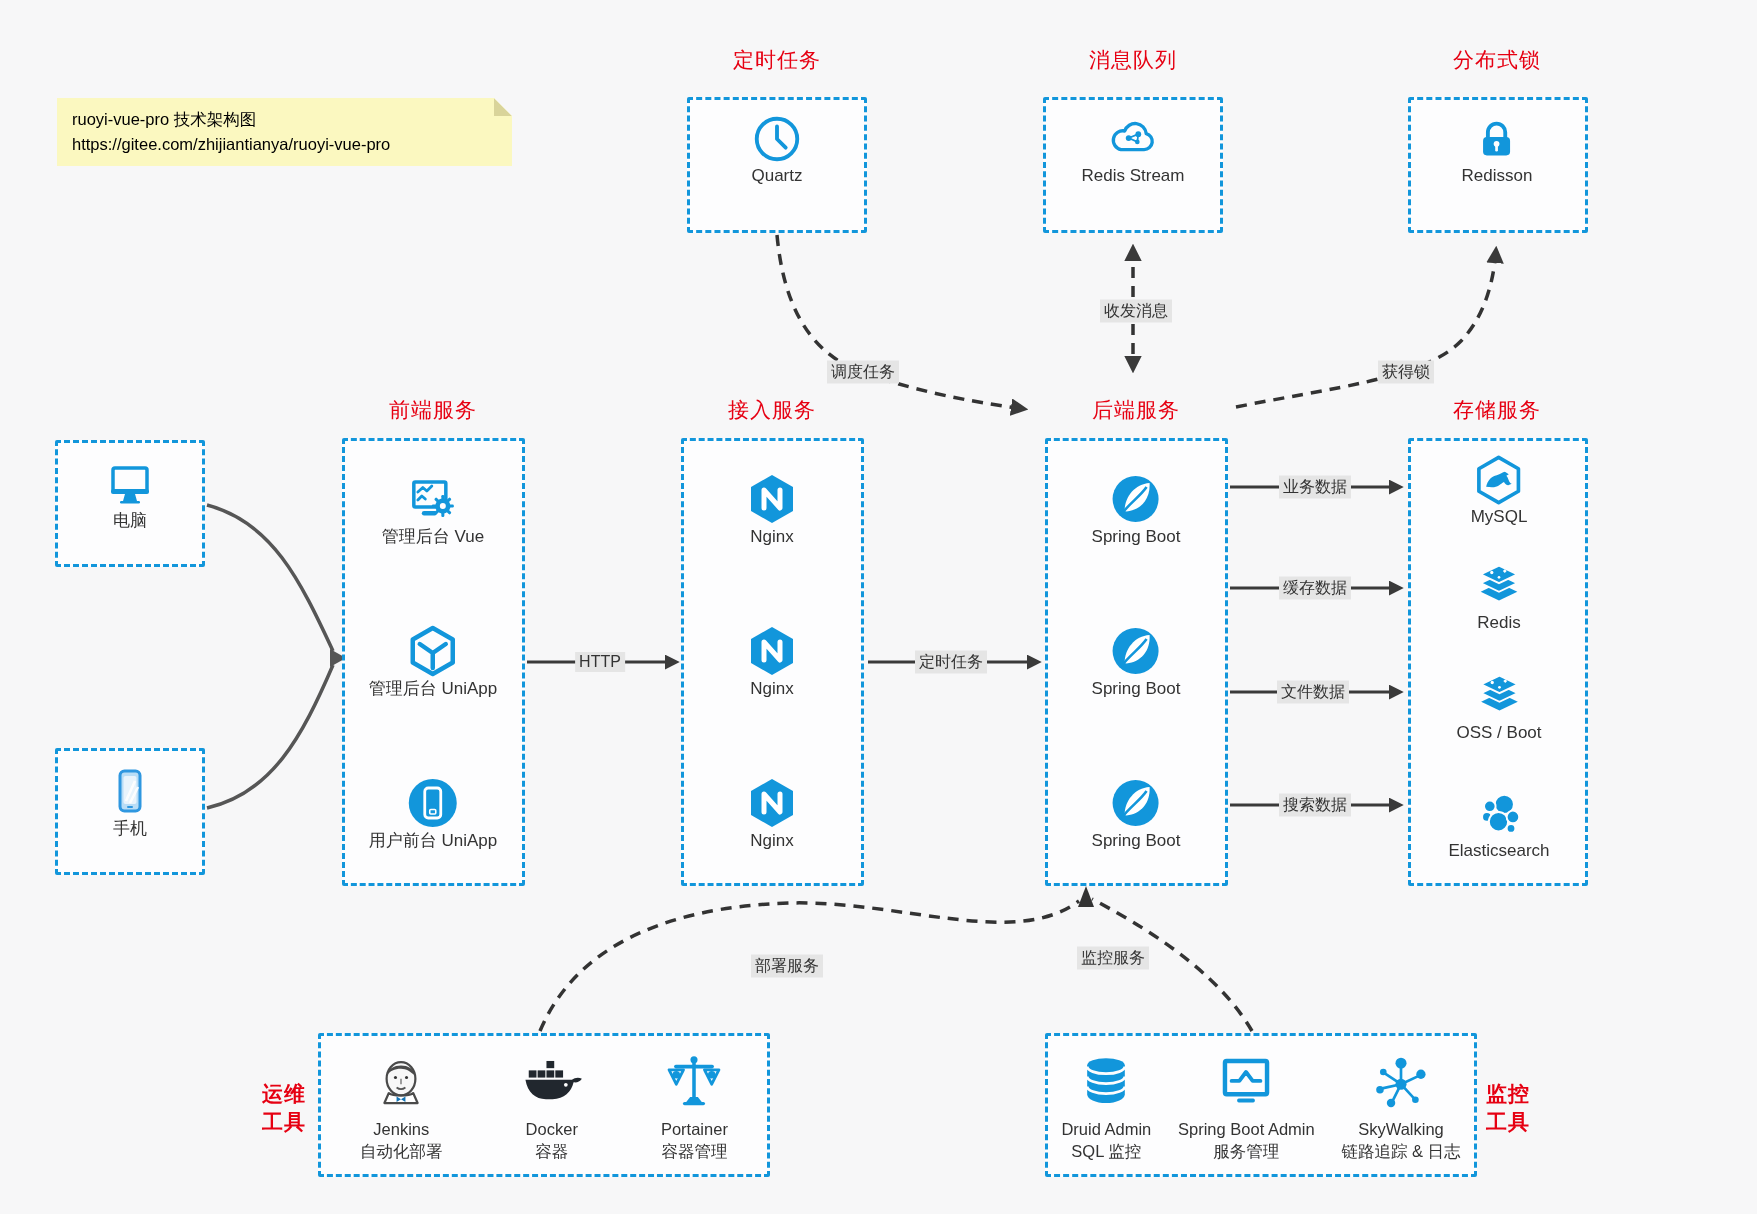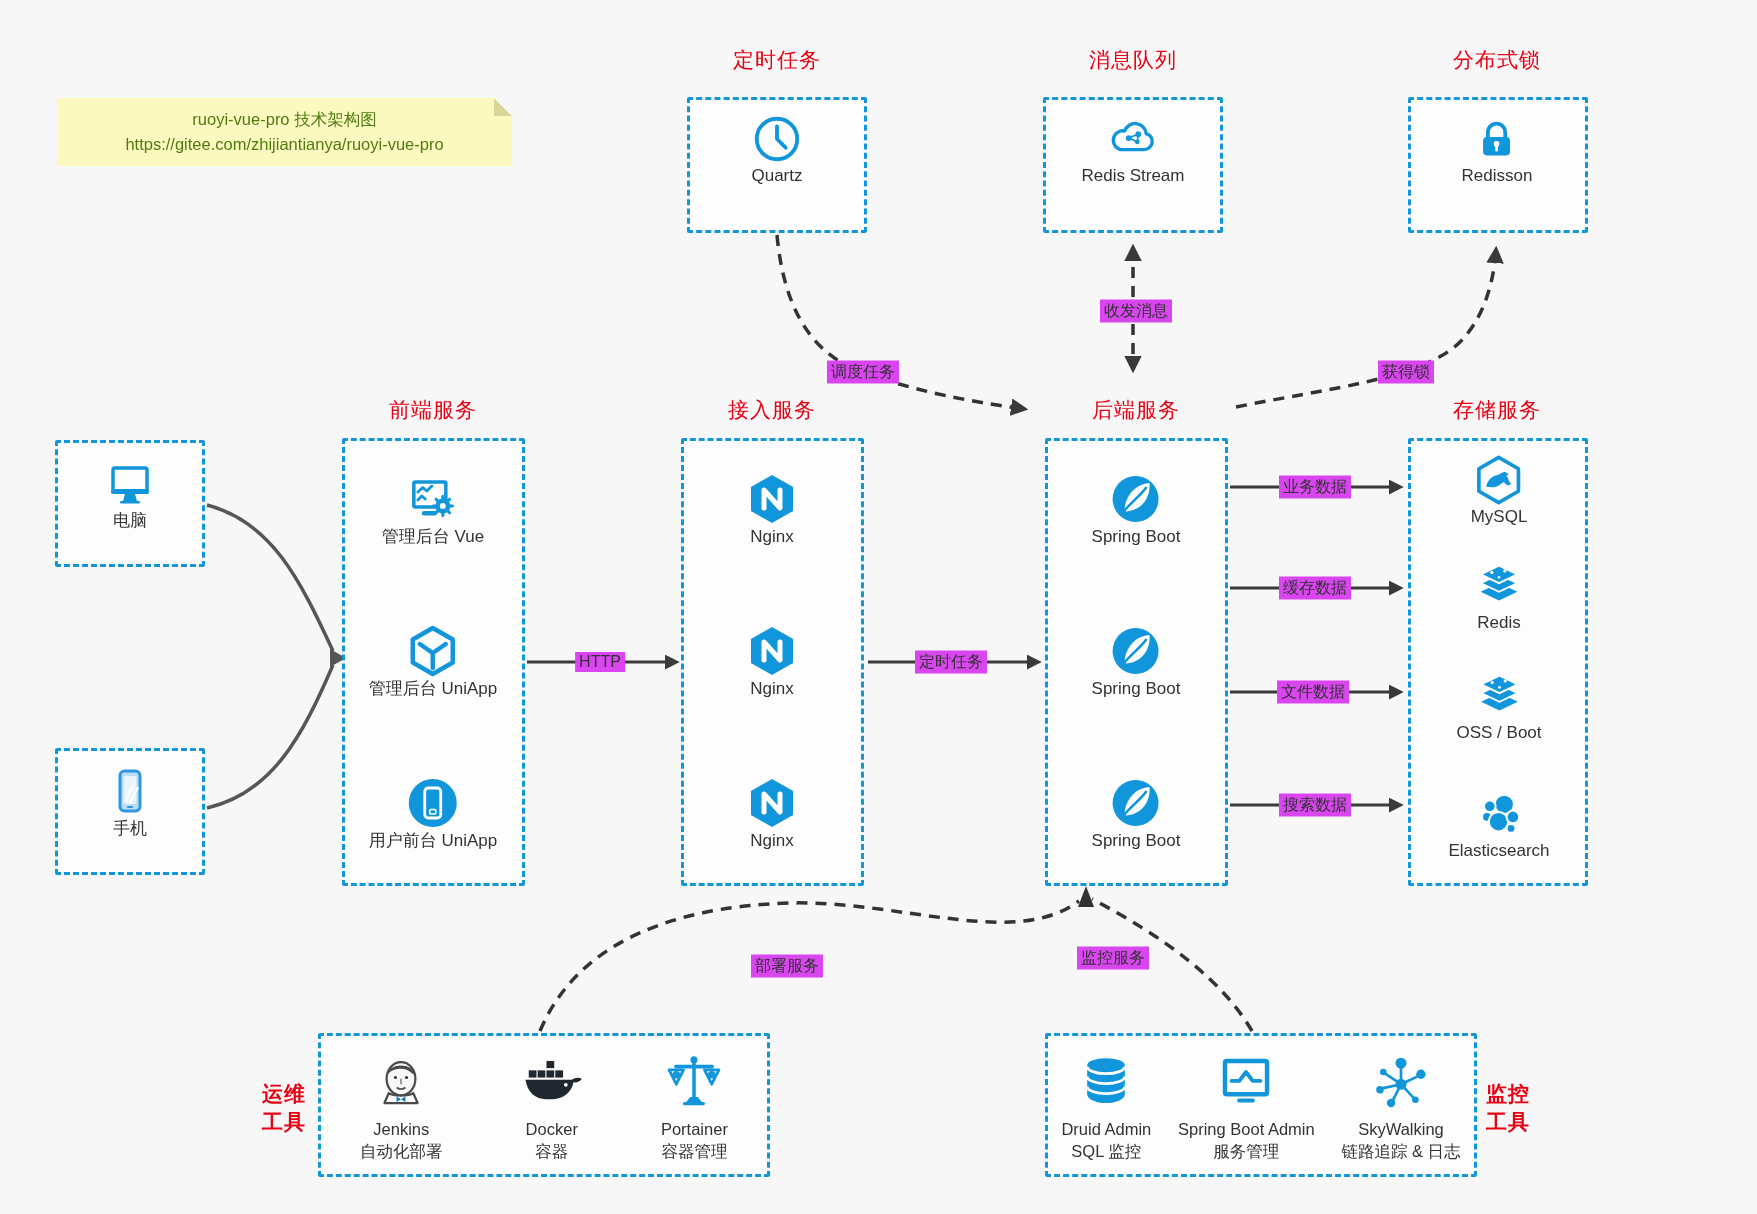--- a/index.html
+++ b/index.html
@@ -11,29 +11,29 @@
   .box{position:absolute;border:3px dashed #1296db;border-radius:2px;background:#fdfdfe;box-sizing:border-box;z-index:2;}
   .gtitle{position:absolute;transform:translateX(-50%);color:#e60012;font-weight:400;font-size:21px;
     letter-spacing:1px;white-space:nowrap;z-index:4;}
   .side-title{position:absolute;transform:translateX(-50%);color:#e60012;font-weight:700;font-size:21px;
     line-height:28px;text-align:center;letter-spacing:1px;z-index:4;}
   .item{position:absolute;transform:translateX(-50%);display:flex;flex-direction:column;align-items:center;z-index:3;}
   .item .lbl{font-size:17px;color:#333;white-space:nowrap;line-height:20px;}
   .ic{width:56px;height:56px;display:block;}
   .ic54{width:54px;height:54px;}
   .ic62{width:62px;height:62px;}
-  .elabel{position:absolute;transform:translate(-50%,-50%);background:#d946ef;padding:1px 4px;
+  .elabel{position:absolute;transform:translate(-50%,-50%);background:#e5e5e5;padding:1px 4px;
     font-size:16px;color:#333;white-space:nowrap;z-index:3;}
   .bbox{display:flex;justify-content:space-around;align-items:flex-start;padding-top:15px;}
   .bitem{display:flex;flex-direction:column;align-items:center;}
   .bitem .lbl{font-size:16.5px;color:#333;white-space:nowrap;line-height:22px;text-align:right;}
   .bitem .lbl:first-of-type{margin-top:5px;}
   .note{position:absolute;left:57px;top:98px;width:455px;height:68px;background:#fbf8c0;
-    padding:9px 15px;box-sizing:border-box;font-size:16.5px;color:#4d7c0f;z-index:2;
-    clip-path:polygon(0 0, calc(100% - 18px) 0, 100% 18px, 100% 100%, 0 100%);text-align:center;}
+    padding:9px 15px;box-sizing:border-box;font-size:16.5px;color:#000000;z-index:2;
+    clip-path:polygon(0 0, calc(100% - 18px) 0, 100% 18px, 100% 100%, 0 100%);}
   .note-line{line-height:25px;white-space:nowrap;}
   .fold{position:absolute;top:0;right:0;}
 </style>
 </head>
 <body>
 
 <div id="canvas">
 
   <svg width="0" height="0" style="position:absolute" aria-hidden="true">
     <defs>

